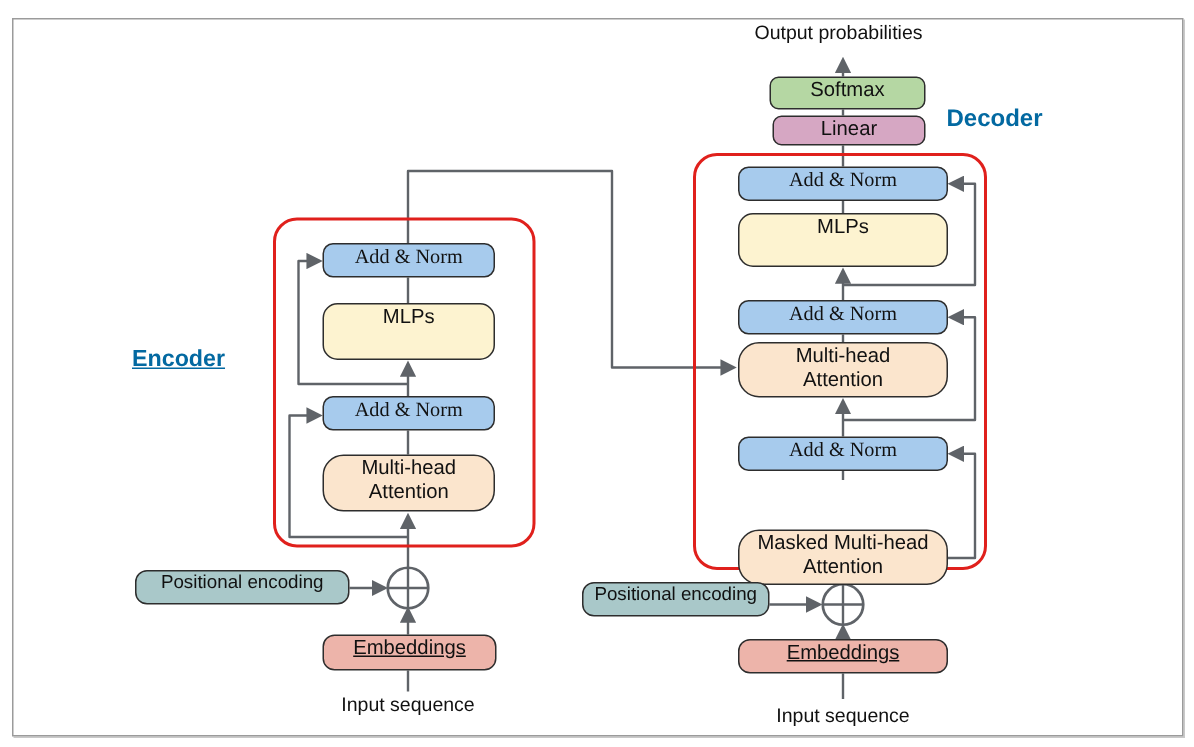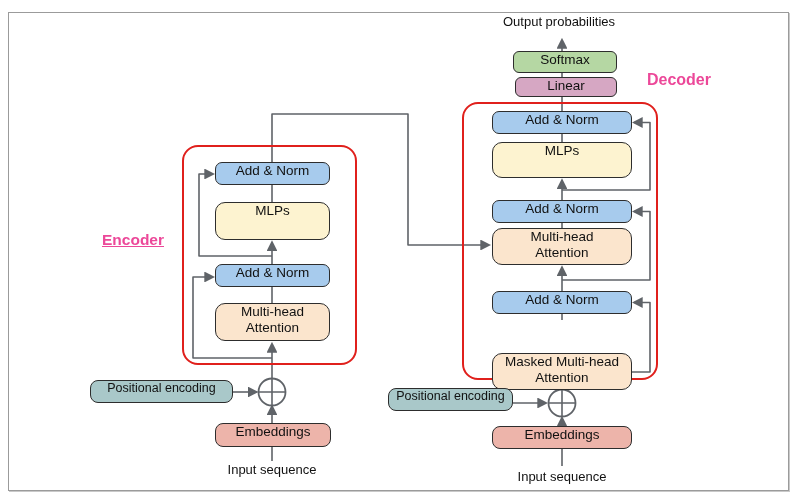--- a/index.html
+++ b/index.html
@@ -21,35 +21,35 @@
     position:absolute;border:2.2px solid var(--group-border,#e0201c);
     border-radius:16px;background:transparent;box-sizing:border-box;
   }
   .node{
     position:absolute;box-sizing:border-box;
     border:1.4px solid var(--box-border,#2d2d2d);
     display:flex;align-items:flex-start;justify-content:center;text-align:center;
     font-size:13.5px;line-height:1.22;color:var(--text,#111);
   }
   .r6{border-radius:6px}.r7{border-radius:7px}.r8{border-radius:8px}.r10{border-radius:10px}
-  .blue{background:var(--add-norm,#a7cbed);}
+  .blue{background:var(--add-norm,#a7cbed);font-family:Liberation Serif, serif;}
   .yellow{background:var(--mlps,#fdf3d0);}
-  .peach{background:var(--attention,#fbe5cd);}
+  .peach{background:var(--attention,#fbe5cd);border-radius:14px;}
   .green{background:var(--softmax,#b5d7a3);}
   .magenta{background:var(--linear,#d6a7c3);}
   .teal{background:var(--positional-encoding,#a9c8c9);}
-  .salmon{background:var(--embeddings,#edb4aa);}
+  .salmon{background:var(--embeddings,#edb4aa);text-decoration:underline;}
   .small{font-size:12.5px;}
   .wrap85{max-width:88px;}
   .wrap130{max-width:130px;}
   .freelabel{
     position:absolute;text-align:center;font-size:13px;color:var(--text,#111);
   }
   .bold-label{
-    position:absolute;text-align:right;font-weight:700;color:#ec4899;
+    position:absolute;text-align:left;font-weight:700;color:#0369a1;
   }
 </style>
 </head>
 <body>
 
 <div class="frame"></div>
 
 <svg class="wires" viewBox="0 0 796 498">
   <defs>
     <marker id="arrowhead" viewBox="0 0 10 10" refX="8" refY="5" markerWidth="6.8" markerHeight="6.8" orient="auto-start-reverse">

